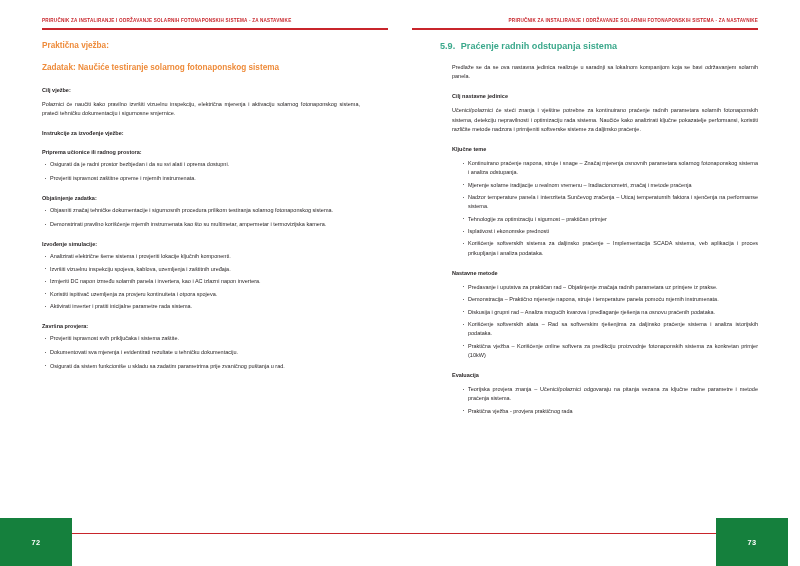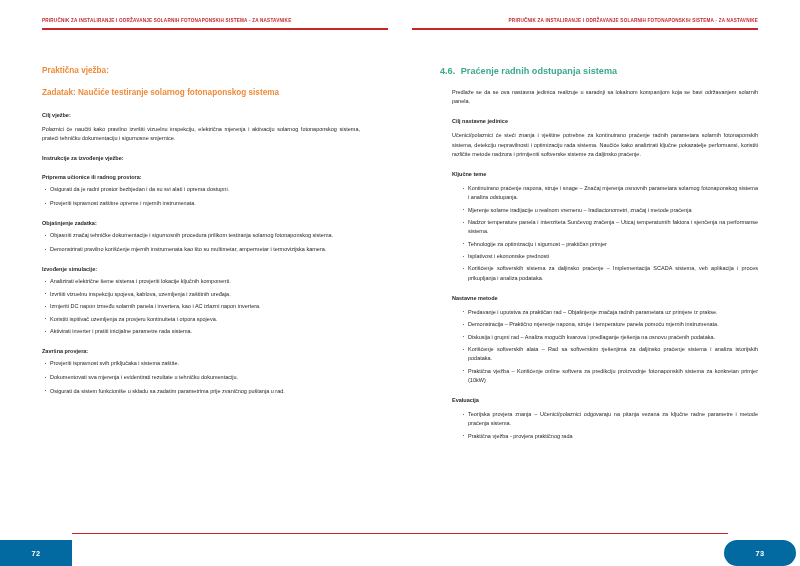--- a/index.html
+++ b/index.html
@@ -50,21 +50,20 @@
     background: #c8252b;
   }
   .page-left .head-rule  { left: 42px;  right: 12px; }
   .page-right .head-rule { right: 42px; left: 12px; }
 
   
   .col {
     position: absolute;
     top: 40px;
     width: 318px;
-    margin-top: 25px;
   }
   .page-left .col  { left: 42px; }
   .page-right .col { left: 40px; }
 
   h1.chap {
     margin: 0;
     font-size: 9.1px;
     font-weight: 700;
     color: #3aa88b;
     letter-spacing: 0.02px;
@@ -127,32 +126,32 @@
   ul.bul.loose > li { margin-bottom: 4.6px; }
   ul.bul.loose > li:last-child { margin-bottom: 0; }
   ul.bul.semi > li  { margin-bottom: 3.2px; }
   ul.bul.semi > li:last-child { margin-bottom: 0; }
 
   
   .folio {
     position: absolute;
     bottom: 0;
     width: 72px;
-    height: 26px;
-    background: #0369a1;
+    height: 48px;
+    background: #15803d;
     color: #ffffff;
     font-size: 7.4px;
     font-weight: 700;
     display: flex;
     align-items: center;
     justify-content: center;
     letter-spacing: 0.3px;
   }
   .page-left .folio  { left: 0; }
-  .page-right .folio { right: 4px; border-radius: 14px; }
+  .page-right .folio { right: 12px; }
 
   .foot-rule {
     position: absolute;
     bottom: 32px;
     height: 1.1px;
     background: #c8252b;
   }
   .page-left .foot-rule  { left: 72px; right: 0px; }
   .page-right .foot-rule { right: 72px; left: 0px; }
 </style>
@@ -225,21 +224,21 @@
   </div>
 
   <div class="page page-right">
 
     <div class="run-head">PRIRUČNIK ZA INSTALIRANJE I ODRŽAVANJE SOLARNIH FOTONAPONSKIH SISTEMA - ZA NASTAVNIKE</div>
     <div class="head-rule"></div>
 
     <div class="col">
 
       <h1 class="chap">
-        <span class="num">4.6.</span><span>Praćenje radnih odstupanja sistema</span>
+        <span class="num">5.9.</span><span>Praćenje radnih odstupanja sistema</span>
       </h1>
       <div class="gap-l"></div>
 
       <p class="body" style="padding-left:12px;">Predlaže se da se ova nastavna jedinica realizuje u saradnji sa lokalnom kompanijom koja se bavi održavanjem solarnih panela.</p>
       <div class="gap-l"></div>
 
       <h3 class="sub" style="padding-left:12px;">Cilj nastavne jedinice</h3>
       <div class="gap-s"></div>
 
       <p class="body" style="padding-left:12px;">Učenici/polaznici će steći znanja i vještine potrebne za kontinuirano praćenje radnih parametara solarnih fotonaponskih sistema, detekciju nepravilnosti i optimizaciju rada sistema. Naučiće kako analizirati ključne pokazatelje performansi, koristiti različite metode nadzora i primijeniti softverske sisteme za daljinsko praćenje.</p>

